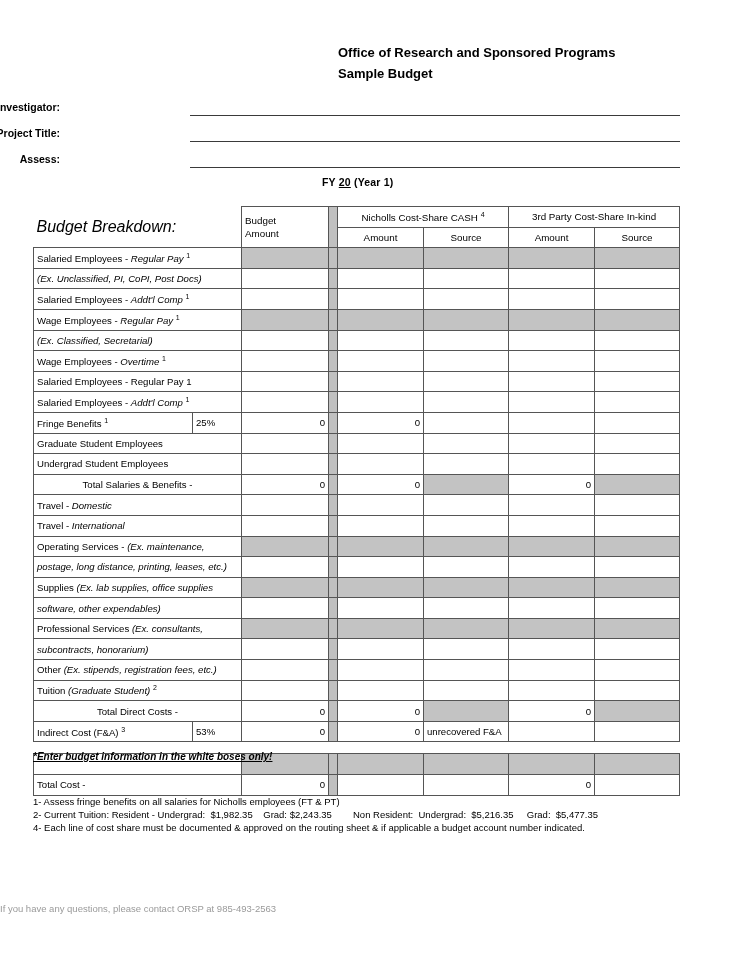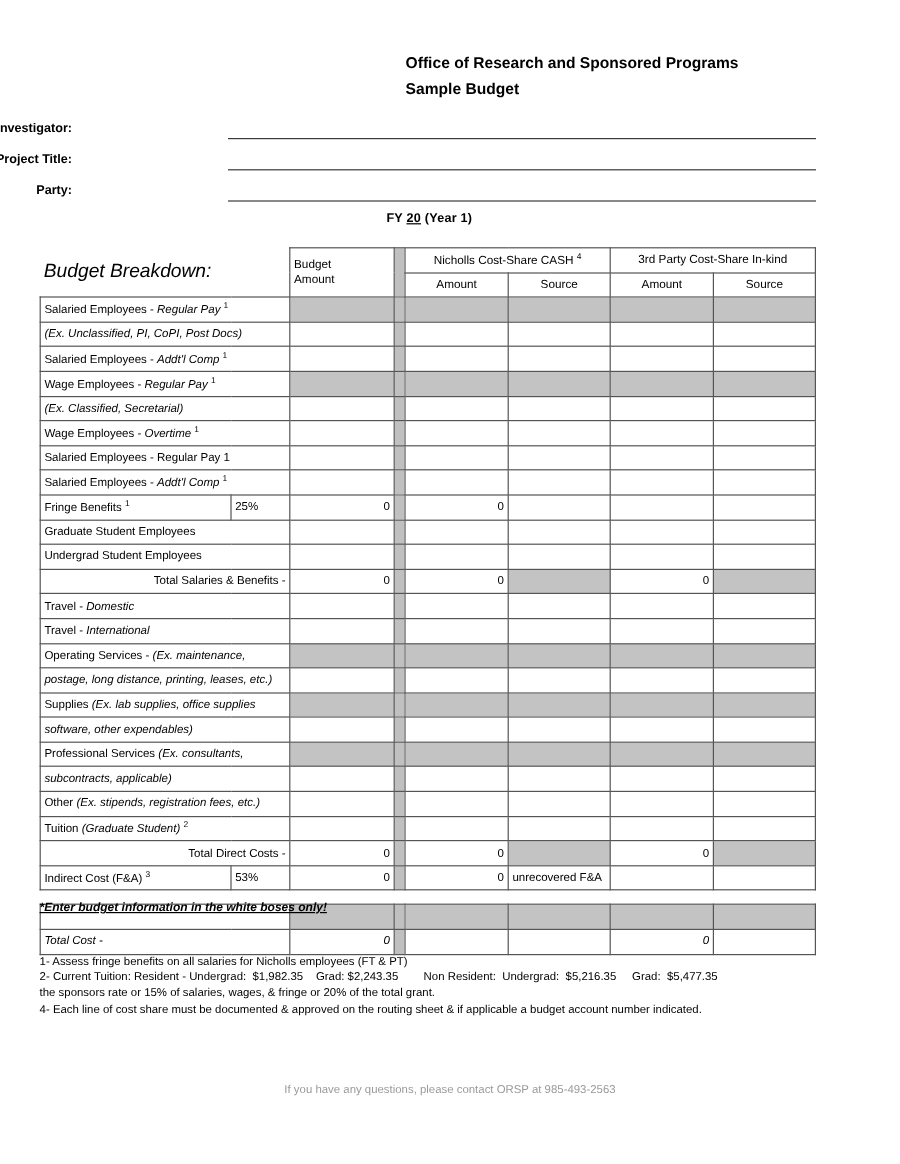--- a/index.html
+++ b/index.html
@@ -103,21 +103,21 @@
   .gap {
     background: #c0c0c0;
     border-top: none;
     border-bottom: none;
     border-left: 1px solid #555;
     border-right: 1px solid #555;
     padding: 0;
   }
   .shade { background: #c3c3c3; }
   .num   { text-align: right; padding-right: 5px; }
-  .bold  { font-weight: bold; font-style: italic; }
+  .bold  { font-weight: bold; }
   .ital  { font-style: italic; }
 
   
   .hdr-breakdown {
     font-style: italic;
     font-weight: bold;
     font-size: 16px;
     border: none !important;
     background: transparent;
     vertical-align: middle;
@@ -138,21 +138,21 @@
   .hdr-budget {
     font-weight: bold;
     font-size: 9.8px;
     line-height: 13px;
     padding: 2px 0 3px;
     height: 33px;
   }
   sup { font-size: 7px; vertical-align: super; }
 
   .rowlabel { padding-left: 4px; }
-  .total-lbl { text-align: right; font-weight: bold; }
+  .total-lbl { text-align: center; font-weight: bold; }
 
   
   .spacer-gap { height: 11px; }
 
   
   .warn {
     position: absolute;
     left: 33px;
     top: 751px;
     font-size: 10px;
@@ -167,21 +167,20 @@
     width: 660px;
     font-size: 9.5px;
     line-height: 13.2px;
   }
   .notes div { white-space: pre; }
   .contact {
     position: absolute;
     left: 0;
     top: 903px;
     width: 750px;
-    text-align: center;
     font-size: 9.5px;
     color: #9a9a9a;
   }
 </style>
 </head>
 <body>
 
 <div class="page">
 
   <div class="title-block">
@@ -191,21 +190,21 @@
 
   <div class="field-row" id="f-pi">
     <span class="field-label">Principal Investigator:</span>
     <span class="field-line"></span>
   </div>
   <div class="field-row" id="f-pt">
     <span class="field-label">Project Title:</span>
     <span class="field-line"></span>
   </div>
   <div class="field-row" id="f-ag">
-    <span class="field-label">Party:</span>
+    <span class="field-label">Assess:</span>
     <span class="field-line"></span>
   </div>
 
   <div class="fy-line"><span>FY </span><span class="u">20</span><span>  (Year 1)</span></div>
 
   <div class="tbl-wrap">
     <table class="budget">
       <colgroup>
         <col class="c-label">
           <col class="c-pct">
@@ -396,21 +395,21 @@
           <tr>
             <td class="rowlabel" colspan="2">Professional Services <span class="ital">(Ex. consultants,</span></td>
             <td class="num shade"></td>
             <td class="gap"></td>
             <td class="num shade"></td>
             <td class="shade"></td>
             <td class="num shade"></td>
             <td class="shade"></td>
           </tr>
           <tr>
-            <td class="rowlabel" colspan="2"><span class="ital">   subcontracts, applicable)</span></td>
+            <td class="rowlabel" colspan="2"><span class="ital">   subcontracts, honorarium)</span></td>
             <td class="num"></td>
             <td class="gap"></td>
             <td class="num"></td>
             <td class=""></td>
             <td class="num"></td>
             <td class=""></td>
           </tr>
           <tr>
             <td class="rowlabel" colspan="2">Other <span class="ital">(Ex. stipends, registration fees, etc.)</span></td>
             <td class="num"></td>
@@ -484,18 +483,17 @@
             <td class=""></td>
           </tr>
         </tbody>
     </table>
   </div>
 
   <div class="warn">*Enter budget information in the white boses only!</div>
   <div class="notes" id="notes-block">
       <div>1- Assess fringe benefits on all salaries for Nicholls employees (FT &amp; PT)</div>
       <div>2- Current Tuition: Resident - Undergrad:  $1,982.35    Grad: $2,243.35        Non Resident:  Undergrad:  $5,216.35     Grad:  $5,477.35</div>
-      <div>the sponsors rate or 15% of salaries, wages, &amp; fringe or 20% of the total grant.</div>
       <div>4- Each line of cost share must be documented &amp; approved on the routing sheet &amp; if applicable a budget account number indicated.</div>
     </div>
   <div class="contact">If you have any questions, please contact ORSP at 985-493-2563</div>
 
 </div>
 
 </body></html>

